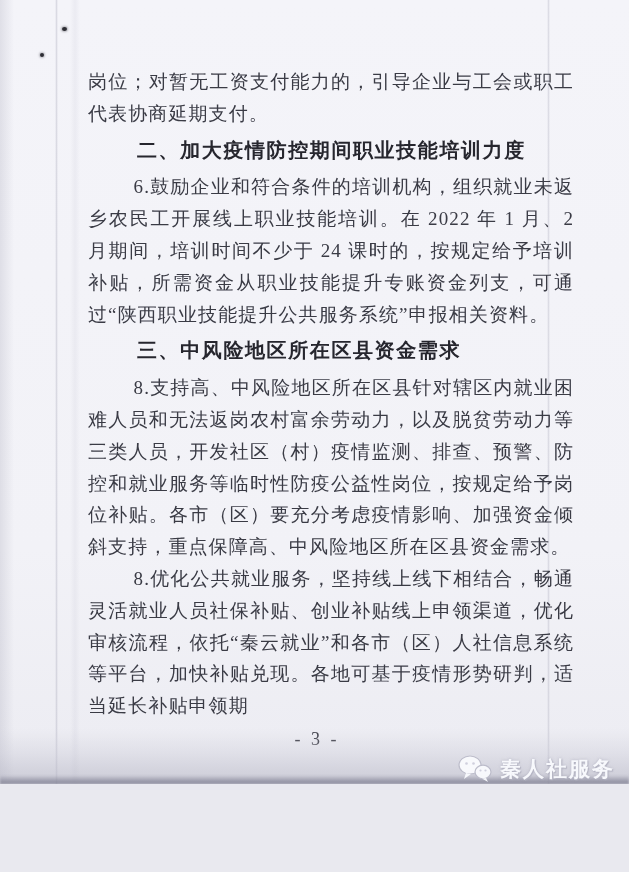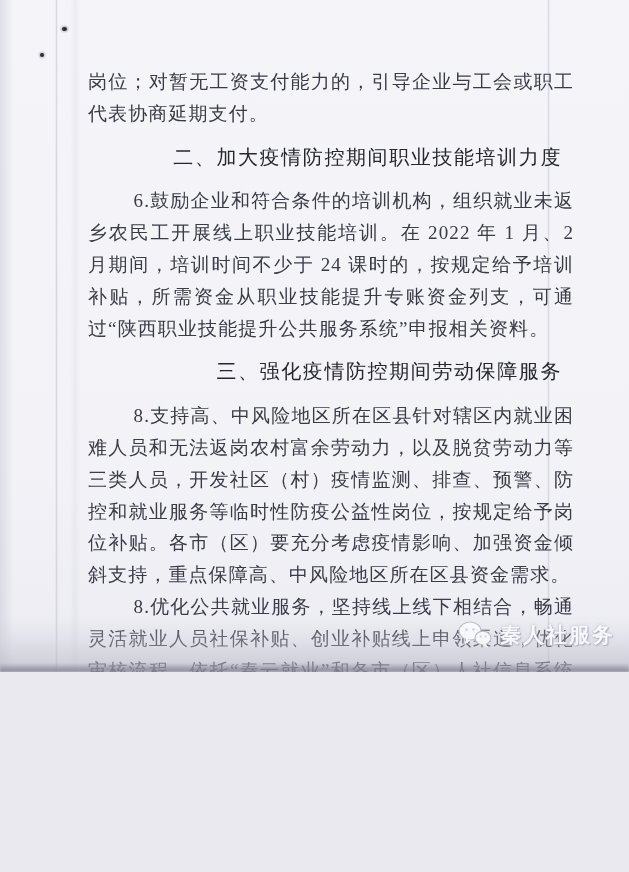--- a/index.html
+++ b/index.html
@@ -1,18 +1,18 @@
 <!DOCTYPE html>
 <html><head>
 <meta charset="utf-8">
 <style>
   html,body{margin:0;padding:0;background:#e9e9ef;}
   .scan{
     position:relative;
-    width:629px;height:672px;
+    width:629px;height:784px;
     margin:0 auto;
     background:
       linear-gradient(180deg,#f4f4f9 0%,#f2f2f7 70%,#ededf3 94%,#e4e4ec 100%);
     overflow:hidden;
     font-family:"Liberation Serif","DejaVu Serif",serif;
   }
   
   .fold{position:absolute;top:0;bottom:0;width:3px;pointer-events:none;}
   .fold-left{left:55px;background:linear-gradient(90deg,rgba(150,150,170,0),rgba(150,150,170,.28),rgba(150,150,170,0));}
   .fold-left2{left:70px;width:10px;background:linear-gradient(90deg,rgba(170,170,190,0),rgba(170,170,190,.12),rgba(170,170,190,0));}
@@ -40,42 +40,42 @@
     color:#3a3b45;
     font-size:19px;
     line-height:31.8px;
     letter-spacing:1.1px;
     text-align:justify;
     text-justify:inter-character;
   }
   .para{margin:0;}
   .para.indent{text-indent:2.4em;}
   .heading{
-    margin:12px;
+    margin:5px;
     text-indent:2.2em;
     font-family:"Liberation Sans","DejaVu Sans",sans-serif;
-    font-weight:normal;
+    font-weight:bold;
     font-size:20px;
     color:#26262e;
     letter-spacing:1.6px;
-    text-align:right;
+    text-align:left;
   }
   .page-number{
     margin-top:2px;
     text-align:center;
     font-size:18px;
     letter-spacing:3px;
     color:#3c3d47;
     text-indent:0;
     transform:translateX(-14px);
   }
   
   .watermark{
     position:absolute;
-    right:14px;bottom:22px;
+    right:14px;bottom:0;
     display:flex;align-items:center;gap:7px;
     pointer-events:none;
   }
   .wm-icon{display:block;opacity:.95;}
   .wm-label{
     font-family:"Liberation Sans","DejaVu Sans",sans-serif;
     font-weight:bold;
     font-size:21px;
     letter-spacing:2px;
     color:#f7f8fc;
@@ -94,21 +94,21 @@
   <div class="fold fold-left2"></div>
   <div class="fold fold-right"></div>
   <div class="edge-left"></div>
   <div class="speck speck1"></div>
   <div class="speck speck2"></div>
 
   <div class="text-column">
     <p class="para">岗位；对暂无工资支付能力的，引导企业与工会或职工代表协商延期支付。</p>
     <p class="heading">二、加大疫情防控期间职业技能培训力度</p>
     <p class="para indent">6.鼓励企业和符合条件的培训机构，组织就业未返乡农民工开展线上职业技能培训。在 2022 年 1 月、2 月期间，培训时间不少于 24 课时的，按规定给予培训补贴，所需资金从职业技能提升专账资金列支，可通过“陕西职业技能提升公共服务系统”申报相关资料。</p>
-    <p class="heading">三、强化疫情防控期间劳动保障服务</p>
+    <p class="heading">三、中风险地区所在区县资金需求</p>
     <p class="para indent">8.支持高、中风险地区所在区县针对辖区内就业困难人员和无法返岗农村富余劳动力，以及脱贫劳动力等三类人员，开发社区（村）疫情监测、排查、预警、防控和就业服务等临时性防疫公益性岗位，按规定给予岗位补贴。各市（区）要充分考虑疫情影响、加强资金倾斜支持，重点保障高、中风险地区所在区县资金需求。</p>
     <p class="para indent">8.优化公共就业服务，坚持线上线下相结合，畅通灵活就业人员社保补贴、创业补贴线上申领渠道，优化审核流程，依托“秦云就业”和各市（区）人社信息系统等平台，加快补贴兑现。各地可基于疫情形势研判，适当延长补贴申领期</p>
     <div class="page-number">- 3 -</div>
   </div>
 
   <div class="bottom-band"></div>
   <div class="bottom-edge"></div>
 
   <div class="watermark">
     <svg class="wm-icon" width="36" height="30" viewBox="0 0 36 30" aria-hidden="true">

